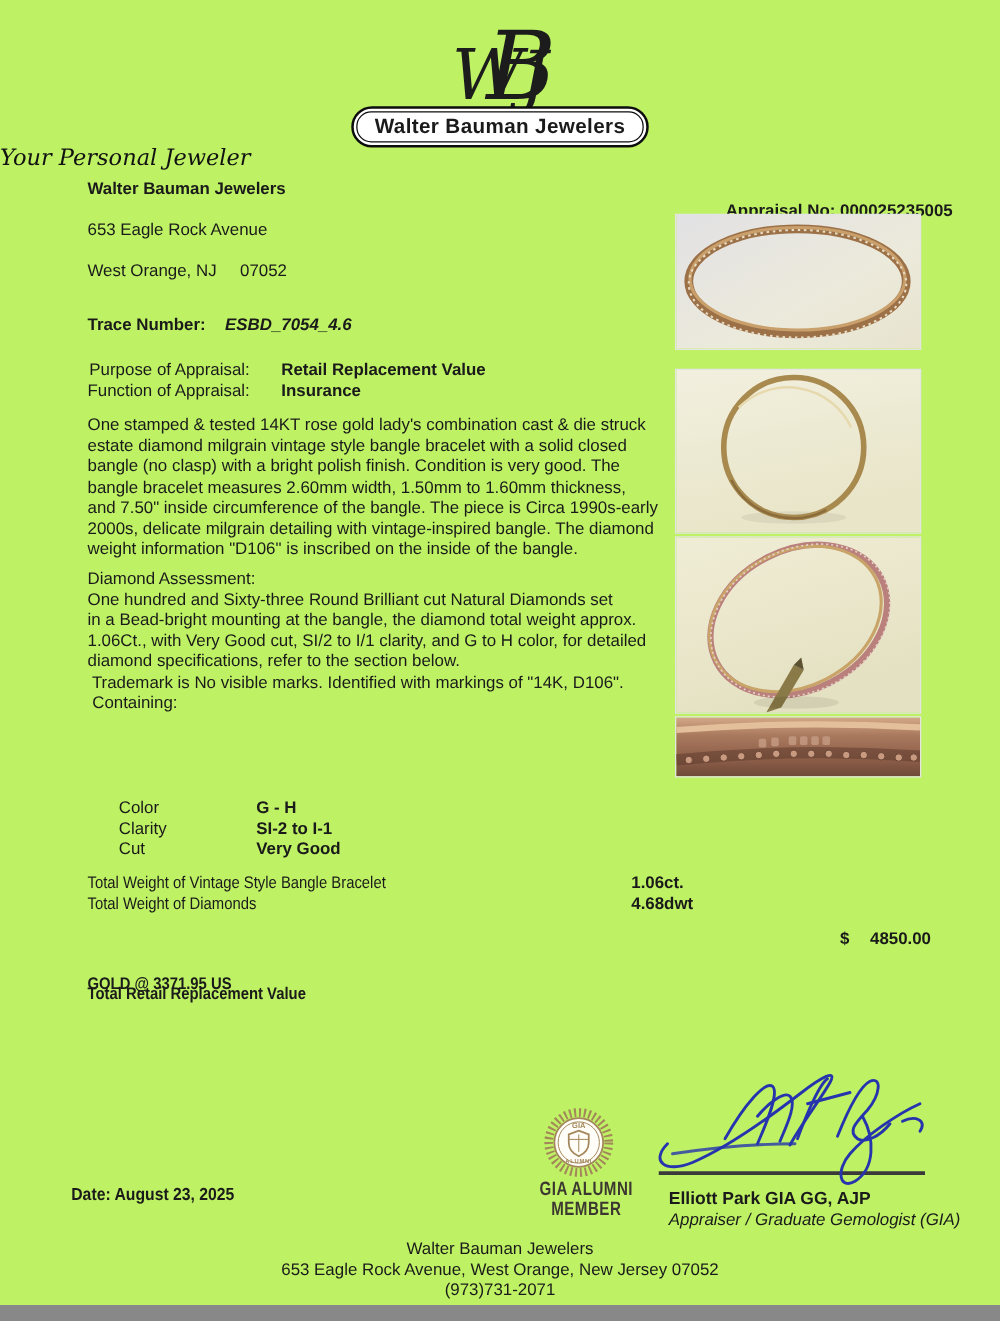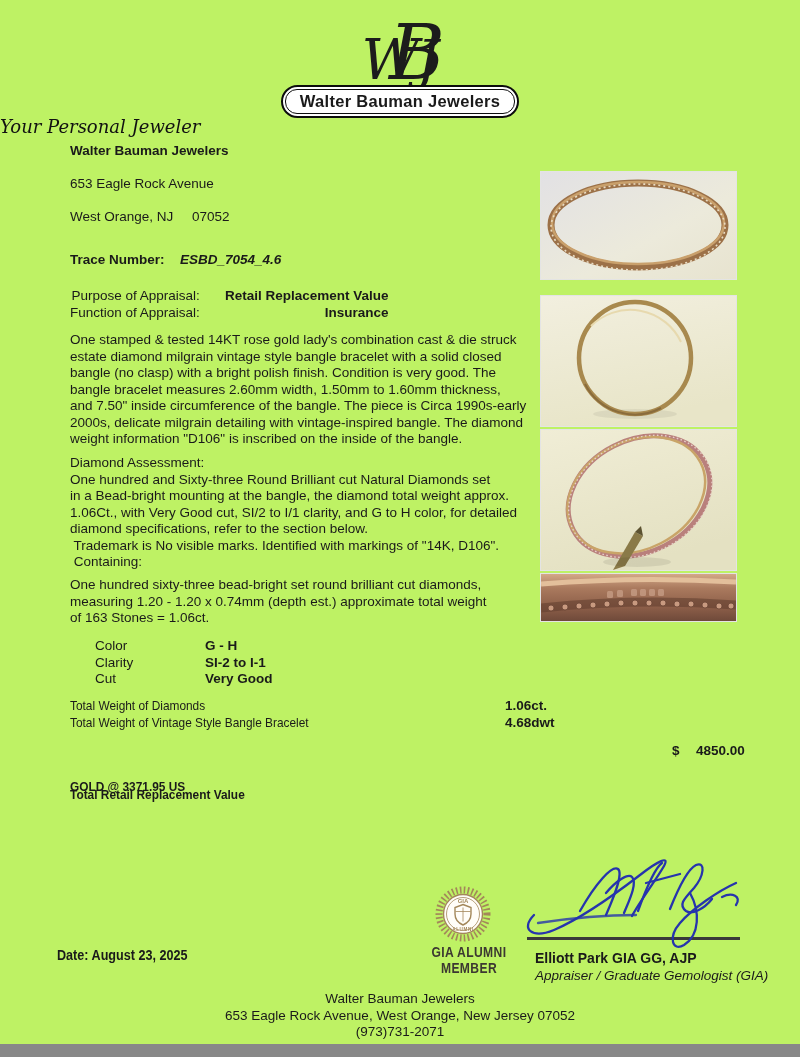--- a/index.html
+++ b/index.html
@@ -54,65 +54,65 @@
     <div class="badge-outer">
       <div class="badge-inner">Walter Bauman Jewelers</div>
     </div>
   </div>
   <div class="abs tagline">Your Personal Jeweler</div>
 
   <div class="abs pre" style="top:143px;left:70px;"><span class="b">Walter Bauman Jewelers</span><br>
 <span>653 Eagle Rock Avenue</span><br>
 <span>West Orange, NJ     07052</span></div>
 
+  <div class="abs b" style="top:146px;left:566px;white-space:pre;">
+    <span>Appraisal No:</span>&nbsp;<span>000025235005</span>
+  </div>
 
   <div class="abs b" style="top:252px;left:70px;">Trace Number:</div>
   <div class="abs b" style="top:252px;left:180px;font-style:italic;">ESBD_7054_4.6</div>
 
   <div class="abs" style="top:288px;left:70px;line-height:16.5px;text-align:right;">
     <div>Purpose of Appraisal:</div>
     <div>Function of Appraisal:</div>
   </div>
-  <div class="abs b" style="top:288px;left:225px;line-height:16.5px;text-align:right;">
+  <div class="abs b" style="top:288px;left:225px;line-height:16.5px;">
     <div>Retail Replacement Value</div>
     <div>Insurance</div>
   </div>
 
   <div class="abs pre" style="top:332px;left:70px;">One stamped &amp; tested 14KT rose gold lady's combination cast &amp; die struck
 estate diamond milgrain vintage style bangle bracelet with a solid closed
 bangle (no clasp) with a bright polish finish. Condition is very good. The
 bangle bracelet measures 2.60mm width, 1.50mm to 1.60mm thickness,
 and 7.50" inside circumference of the bangle. The piece is Circa 1990s-early
 2000s, delicate milgrain detailing with vintage-inspired bangle. The diamond
 weight information "D106" is inscribed on the inside of the bangle.</div>
   <div class="abs pre" style="top:455px;left:70px;">Diamond Assessment:
 One hundred and Sixty-three Round Brilliant cut Natural Diamonds set
 in a Bead-bright mounting at the bangle, the diamond total weight approx.
 1.06Ct., with Very Good cut, SI/2 to I/1 clarity, and G to H color, for detailed
 diamond specifications, refer to the section below.
  Trademark is No visible marks. Identified with markings of "14K, D106".
  Containing:</div>
-  <div class="abs pre" style="top:577px;left:70px;">One hundred sixty-three bead-bright set round brilliant cut diamonds,
-measuring 1.20 - 1.20 x 0.74mm (depth est.) approximate total weight
-of 163 Stones = 1.06ct.</div>
 
   <div class="abs" style="top:638px;left:95px;line-height:16.5px;">
     <div>Color</div>
     <div>Clarity</div>
     <div>Cut</div>
   </div>
   <div class="abs b" style="top:638px;left:205px;line-height:16.5px;">
     <div>G - H</div>
     <div>SI-2 to I-1</div>
     <div>Very Good</div>
   </div>
 
   <div class="abs" style="top:698px;left:70px;line-height:16.5px;">
+    <div><span class="cn">Total Weight of Vintage Style Bangle Bracelet</span></div>
     <div><span class="cn">Total Weight of Diamonds</span></div>
-    <div><span class="cn">Total Weight of Vintage Style Bangle Bracelet</span></div>
   </div>
   <div class="abs b" style="top:698px;left:505px;line-height:16.5px;">
     <div>1.06ct.</div>
     <div>4.68dwt</div>
   </div>
 
   <div class="abs b" style="top:787px;left:70px;">
     <span class="cn">Total Retail Replacement Value</span>
   </div>
   <div class="abs b" style="top:743px;left:672px;">$</div>

